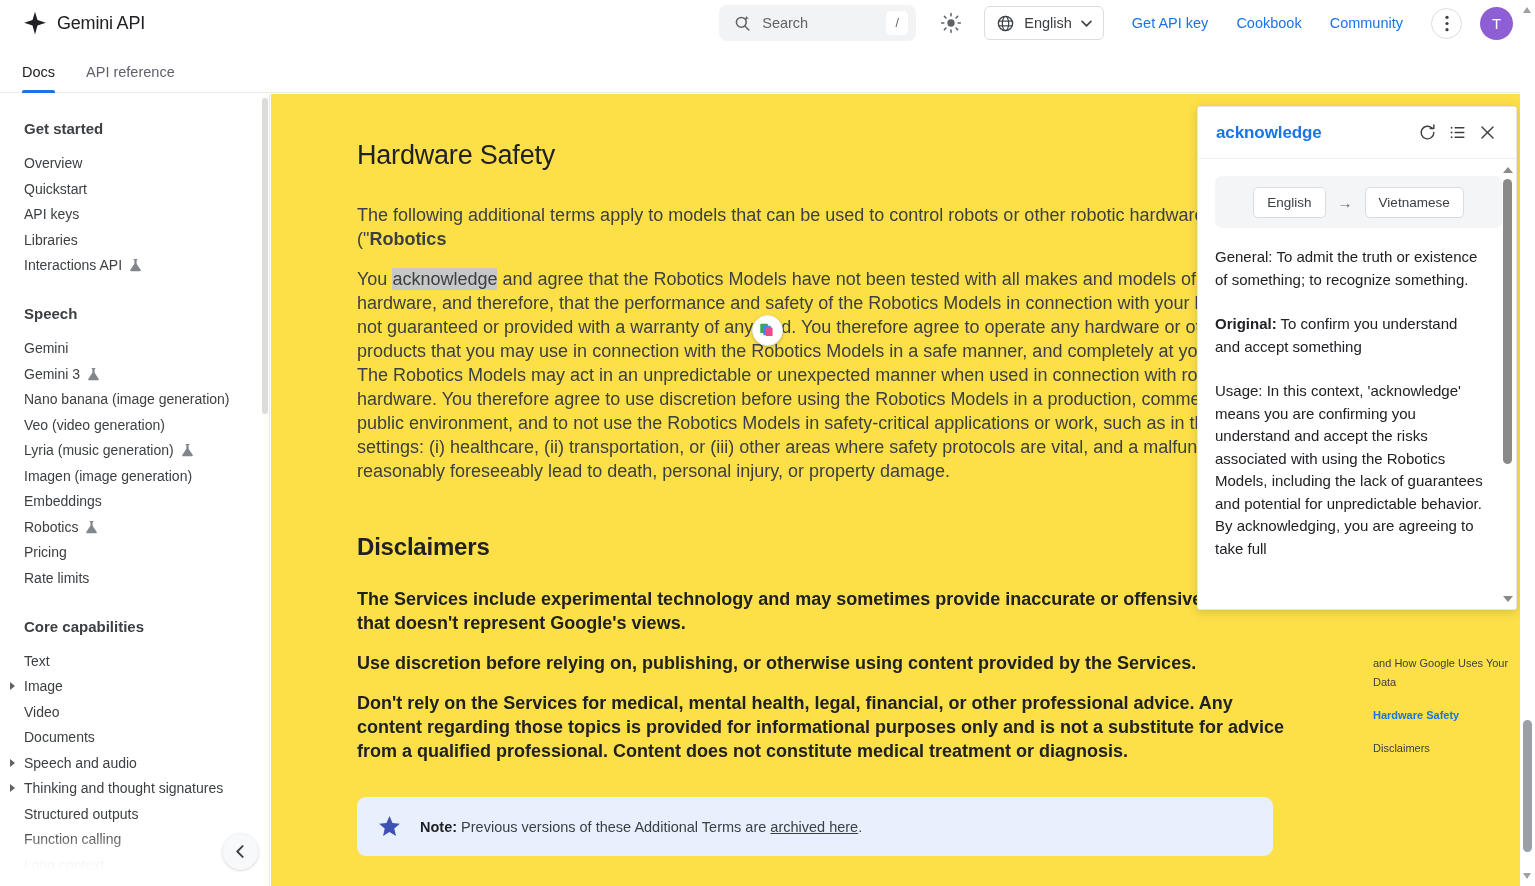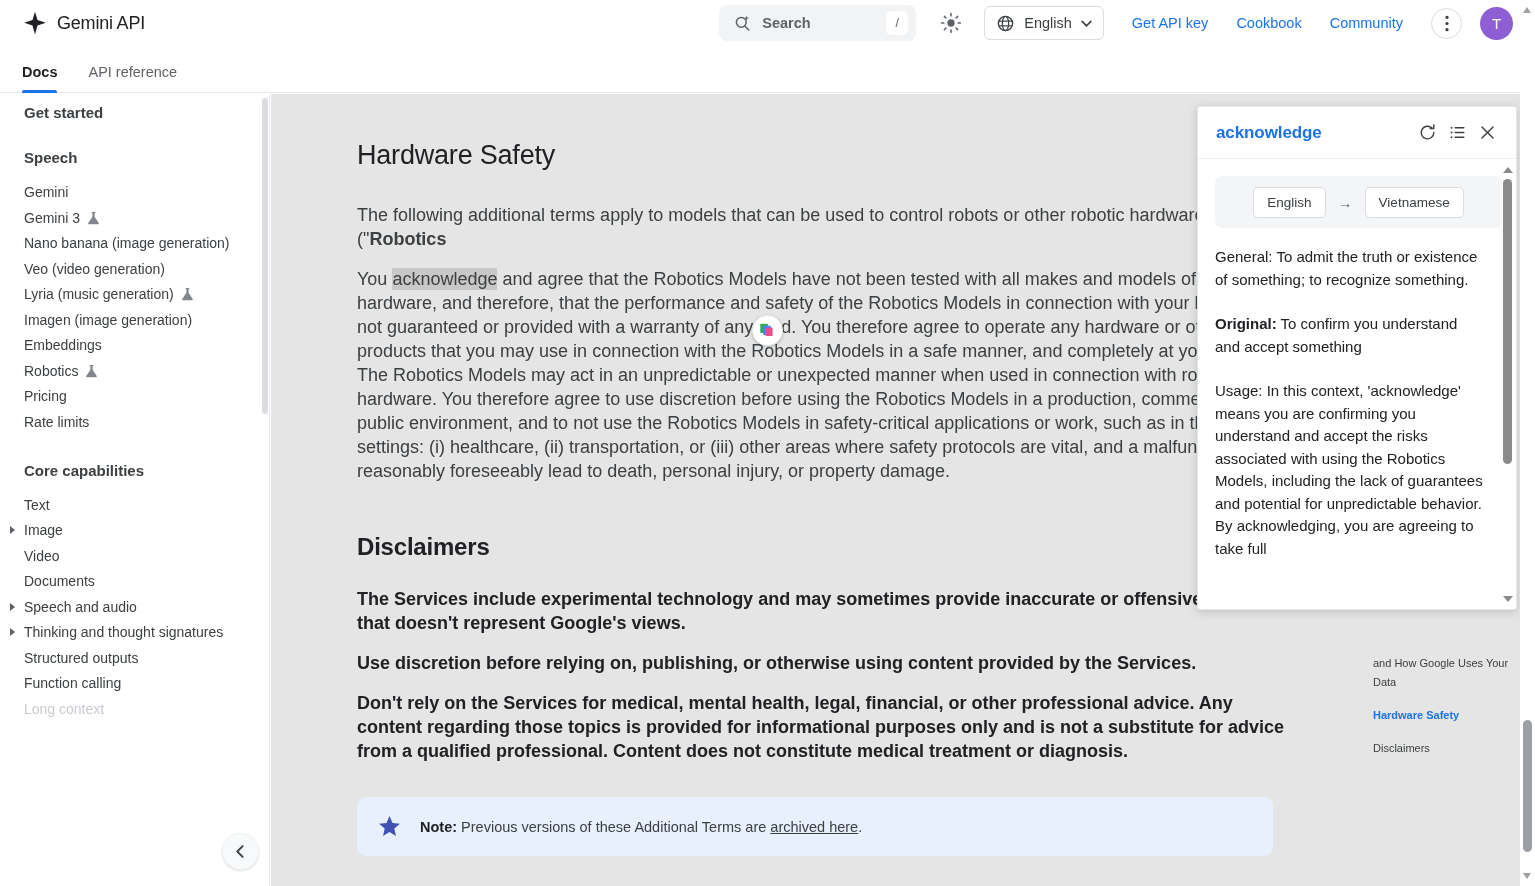--- a/index.html
+++ b/index.html
@@ -26,21 +26,21 @@
   .header-right {
     position: absolute; right: 0; top: 0; height: 46px;
     display: flex; align-items: center; gap: 0;
   }
   .search-box {
     display: flex; align-items: center; gap: 10px;
     width: 197px; height: 36px; background: #f1f3f4; border-radius: 8px;
     padding: 0 8px 0 14px; margin-right: 18px;
   }
   .search-icon { width: 19px; height: 19px; flex: none; }
-  .search-text { font-size: 14.5px; color: #5f6368; flex: 1; font-weight: bold; }
+  .search-text { font-size: 14.5px; color: #5f6368; flex: 1; }
   .slash-badge {
     width: 22px; height: 24px; border-radius: 5px; background: #fff;
     display: flex; align-items: center; justify-content: center;
     font-size: 12.5px; color: #5f6368;
   }
   .icon-btn {
     width: 34px; height: 34px; border-radius: 50%;
     display: flex; align-items: center; justify-content: center;
     background: none; border: none; cursor: pointer;
   }
@@ -69,33 +69,33 @@
   .tabs {
     position: absolute; top: 46px; left: 0; width: 1535px; height: 47px;
     display: flex; align-items: flex-end; border-bottom: 1px solid #e8eaed;
     background: #fff;
   }
   .tab {
     font-size: 14.5px; padding: 0 0 12px 0; margin-left: 22px;
     color: #5f6368; cursor: pointer; position: relative;
   }
   .tab:first-child { margin-left: 22px; }
-  .tab.active { color: #202124; font-weight: bold; }
+  .tab.active { color: #202124; font-weight: normal; }
   .tab.active::after {
     content: ""; position: absolute; left: 0; right: 0; bottom: -1px;
     height: 3px; background: #1a73e8; border-radius: 2px 2px 0 0;
   }
   .tab-gap { margin-left: 31px !important; }
 
   
   .sidebar {
     position: absolute; top: 94px; left: 0; width: 270px; height: 792px;
     background: #fff; border-right: 1px solid #e8eaed; overflow: hidden;
   }
-  .sidebar-inner { padding: 10px 0 0 0; position: relative; }
+  .sidebar-inner { padding: 26px 0 0 0; position: relative; }
   .sec-title {
     font-size: 15px; font-weight: bold; color: #3c4043;
     margin: 0 0 14px 24px;
   }
   .sec-title.spaced { margin-top: 28px; }
   .nav-item {
     font-size: 14px; color: #3c4043; line-height: 24px;
     padding: 0 0 0 24px; display: flex; align-items: center; gap: 7px;
     cursor: pointer; position: relative; height: 24px; margin-bottom: 0px;
   }
@@ -119,21 +119,21 @@
   .collapse-btn {
     position: absolute; left: 222px; top: 739px; width: 37px; height: 37px;
     border-radius: 50%; background: #f8f9fa; border: 1px solid #f1f3f4;
     display: flex; align-items: center; justify-content: center; cursor: pointer;
     box-shadow: 0 1px 2px rgba(60,64,67,.18);
   }
 
   
   .main {
     position: absolute; top: 94px; left: 271px; width: 1264px; height: 792px;
-    overflow: hidden; background: #e5e5e5;
+    overflow: hidden; background: #fde047;
   }
   .content { padding: 46px 0 0 86px; width: 1100px; }
   h1.page-h1 {
     font-size: 27px; font-weight: normal; color: #202124;
     letter-spacing: -0.2px; margin-bottom: 32px;
   }
   h2.page-h2 {
     font-size: 24px; font-weight: bold; color: #202124;
     margin: 50px 0 26px 0; letter-spacing: -0.2px;
   }
@@ -322,20 +322,40 @@
 
   <div class="tabs">
     <div class="tab active">Docs</div>
     <div class="tab tab-gap">API reference</div>
   </div>
 
   <div class="sidebar">
     <div class="sidebar-inner">
 
       <div class="sec-title">Get started</div>
+      <div class="nav-list">
+        <div class="nav-item">
+          <span>Overview</span>
+        </div>
+        <div class="nav-item">
+          <span>Quickstart</span>
+        </div>
+        <div class="nav-item">
+          <span>API keys</span>
+        </div>
+        <div class="nav-item">
+          <span>Libraries</span>
+        </div>
+        <div class="nav-item">
+          <span>Interactions API</span>
+          <svg class="flask" viewBox="0 0 14 15">
+            <path d="M5 1 h4 v1 h-.8 v4.1 L12.6 13 a.9.9 0 0 1-.8 1.3 H2.2 A.9.9 0 0 1 1.4 13 L5.8 6.1 V2 H5 Z" fill="#80868b"></path>
+          </svg>
+        </div>
+      </div>
 
       <div class="sec-title spaced">Speech</div>
       <div class="nav-list">
         <div class="nav-item">
           <span>Gemini</span>
         </div>
         <div class="nav-item">
           <span>Gemini 3</span>
           <svg class="flask" viewBox="0 0 14 15">
             <path d="M5 1 h4 v1 h-.8 v4.1 L12.6 13 a.9.9 0 0 1-.8 1.3 H2.2 A.9.9 0 0 1 1.4 13 L5.8 6.1 V2 H5 Z" fill="#80868b"></path>

